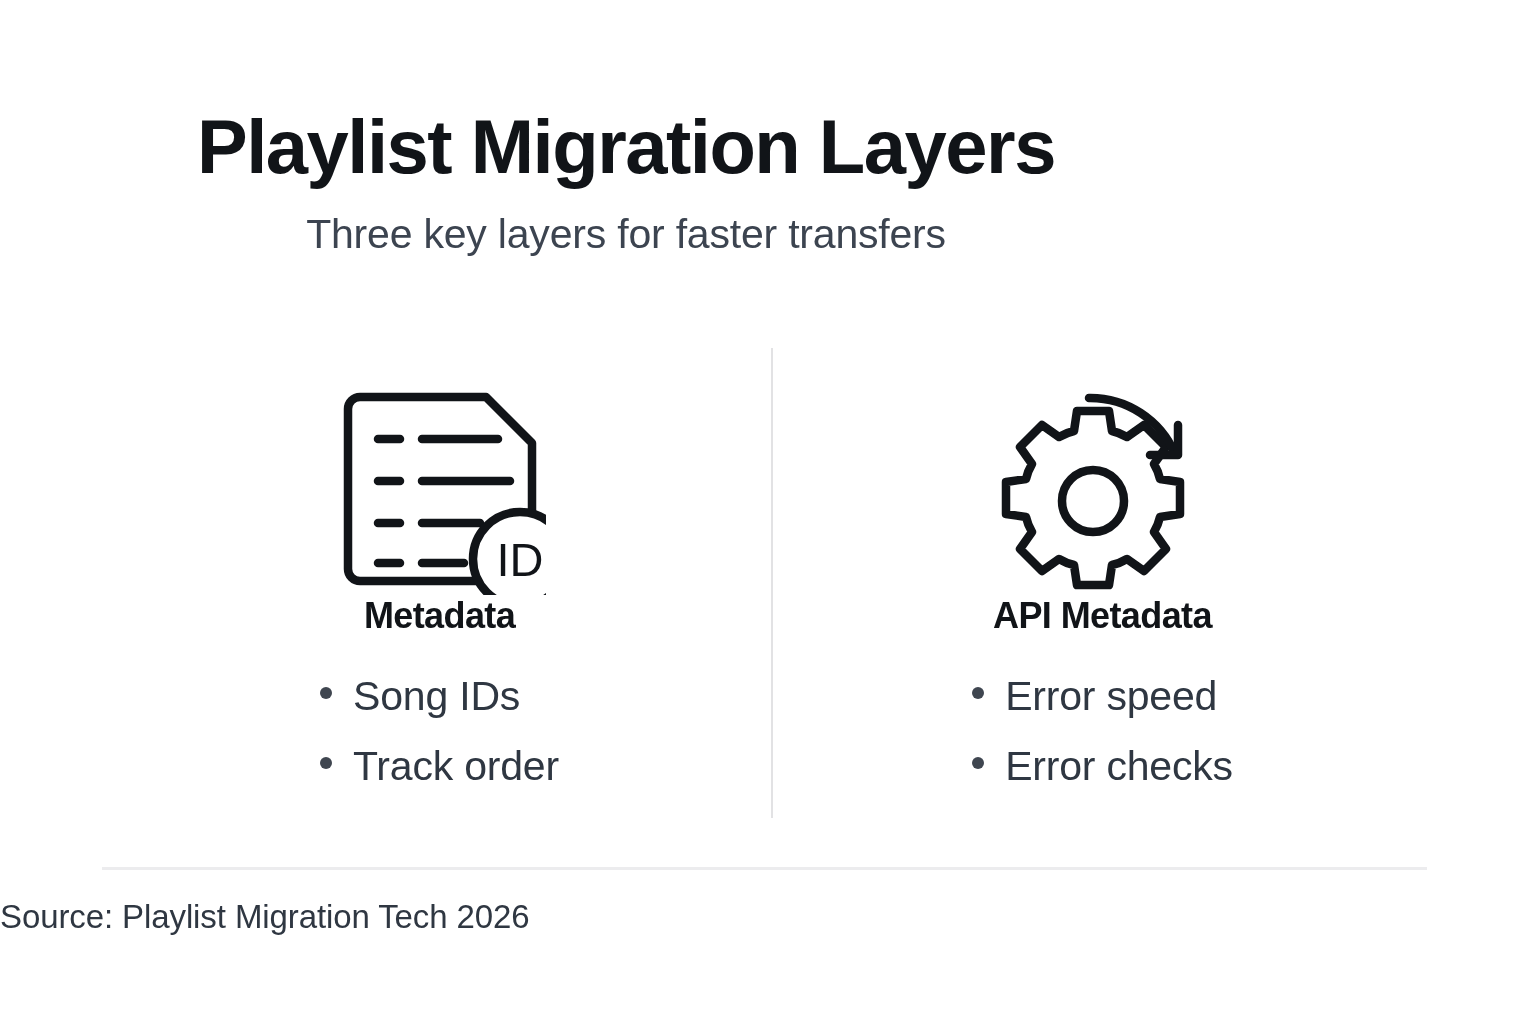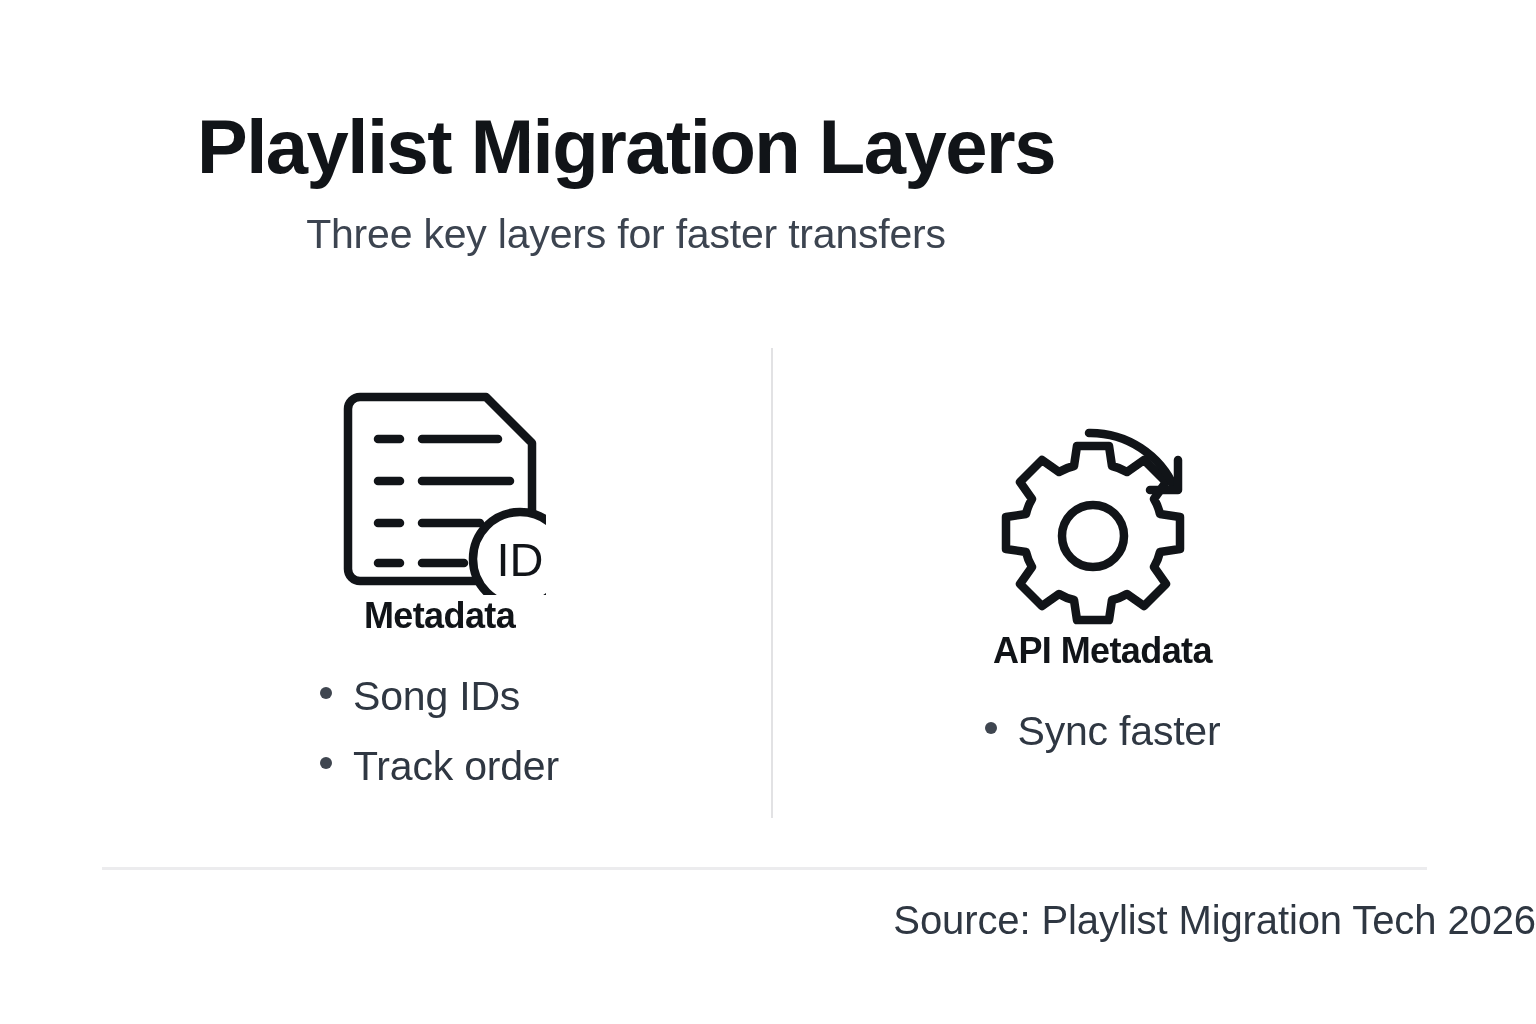--- a/index.html
+++ b/index.html
@@ -126,22 +126,22 @@
     top: 867px;
     width: 1325px;
     height: 3px;
     background: #ececee;
   }
   .source {
     position: absolute;
     top: 898px;
     left: 0;
     width: 1536px;
-    text-align: right;
-    font-size: 40px;
+    text-align: left;
+    font-size: 33px;
     font-weight: 400;
     letter-spacing: -0.1px;
     color: #2f3742;
   }
 </style>
 </head>
 <body>
 
 <div class="slide">
 
@@ -200,21 +200,25 @@
             <path d="M92 15 a92 92 0 0 1 86 56"></path>
 
             <polyline points="153,72 181,72 181,42"></polyline>
           </g>
         </svg>
       </div>
       <h2 class="col-heading">API Metadata</h2>
       <ul class="bullets">
         <li class="bullet">
           <span class="dot"></span>
-          <span>Sync faster</span>
+          <span>Error speed</span>
+        </li>
+        <li class="bullet">
+          <span class="dot"></span>
+          <span>Error checks</span>
         </li>
       </ul>
     </div>
 
   </div>
 
   <div class="divider-h"></div>
   <div class="source">Source: Playlist Migration Tech 2026</div>
 
 </div>

